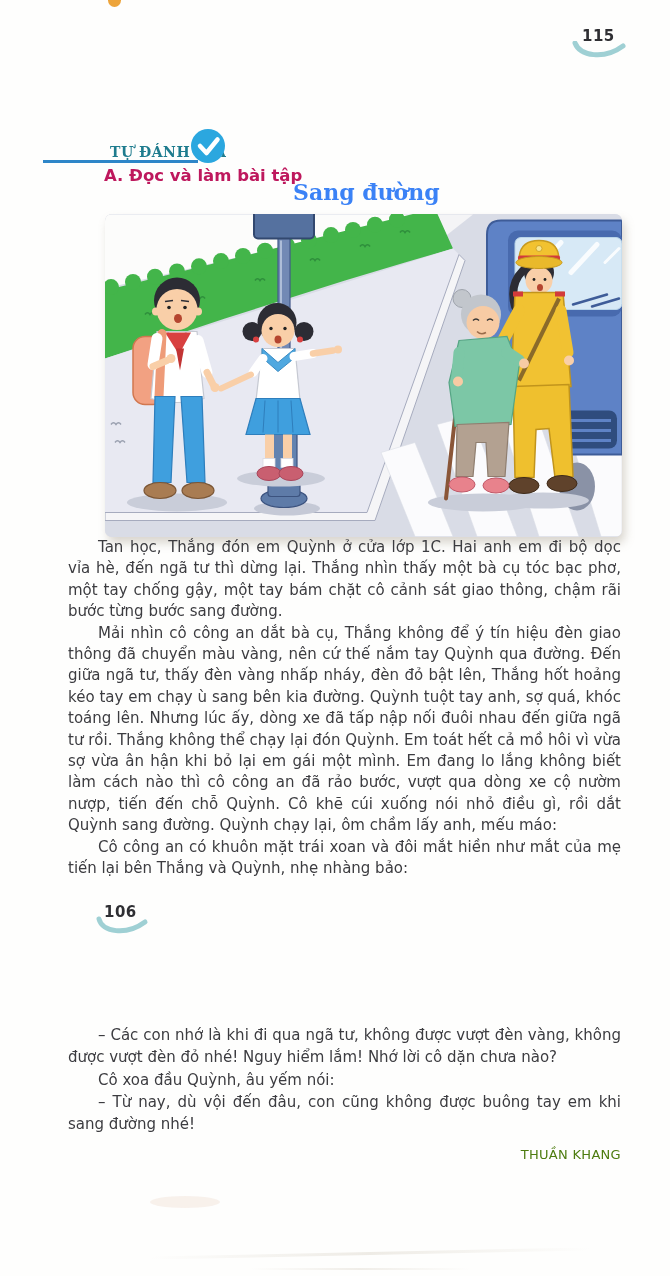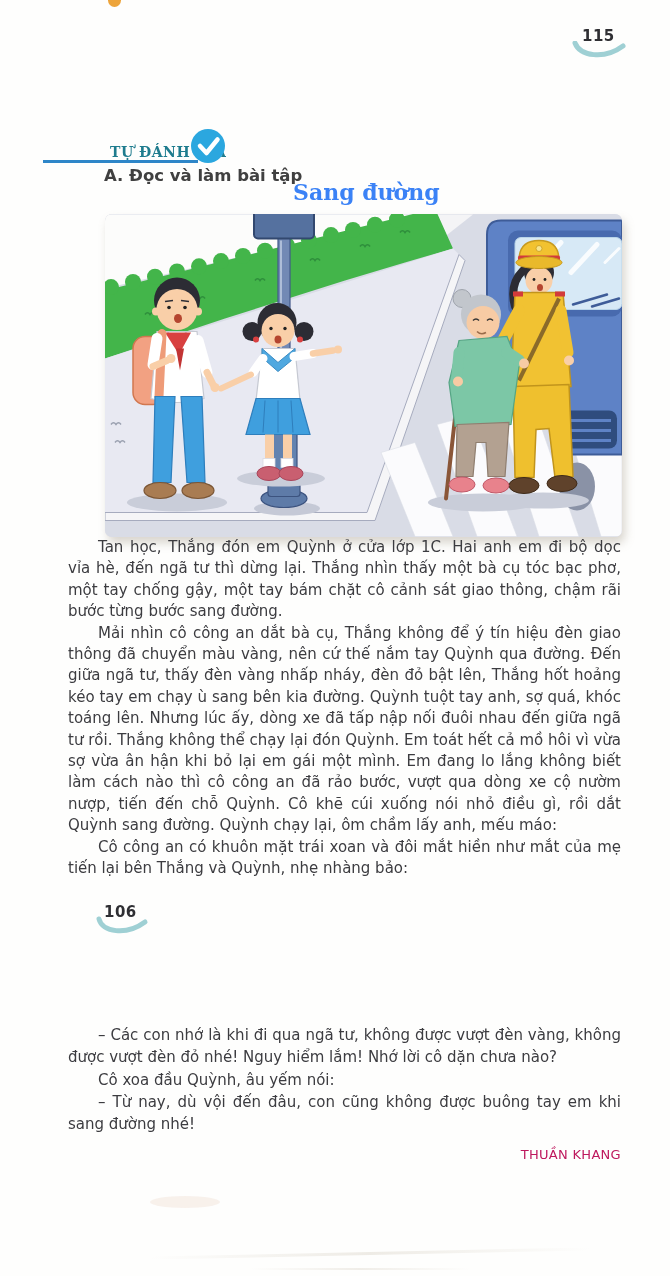--- a/index.html
+++ b/index.html
@@ -15,33 +15,33 @@
   .badge svg{position:absolute;}
   .badge-115{left:582px;top:27px;}
   .badge-115 svg{left:-10px;top:14px;}
   .badge-132{left:104px;top:903px;}
   .badge-132 svg{left:-9px;top:13px;}
 
   
   .rule{position:absolute;left:43px;top:160px;width:155px;height:2.5px;background:#2E86C8;}
   .section-label{position:absolute;left:110px;top:144px;font-family:"DejaVu Serif","Liberation Serif",serif;font-size:14px;font-weight:700;color:#1F7C8E;letter-spacing:0.5px;}
   .check-badge{position:absolute;left:190px;top:128px;width:36px;height:36px;}
-  .subtitle{position:absolute;left:104px;top:166px;font-size:16.5px;font-weight:700;color:#404040;}
+  .subtitle{position:absolute;left:104px;top:166px;font-size:16.5px;font-weight:700;color:#be185d;}
   .title{position:absolute;left:293px;top:179px;margin:0;font-family:"DejaVu Serif","Liberation Serif",serif;font-size:22px;font-weight:600;color:#3b82f6;}
 
   
   .illus{position:absolute;left:105px;top:214px;width:517px;height:323px;border-radius:7px;overflow:hidden;background:#D9DCE6;box-shadow:3px 6px 10px rgba(150,138,120,0.35);}
   .illus svg{display:block;}
 
   
   .story{position:absolute;left:68px;width:553px;font-size:15px;line-height:21.4px;color:#3C3C40;text-align:justify;}
   .story p{margin:0;text-indent:30px;}
   .story-1{top:537px;}
   .story-2{top:1024px;line-height:22.3px;}
-  .author{margin-top:9px;text-align:right;text-indent:0;font-size:13px;letter-spacing:0.3px;color:#be185d;}
+  .author{margin-top:9px;text-align:right;text-indent:0;font-size:13px;letter-spacing:0.3px;color:#4d7c0f;}
 
   
   .crease-a{position:absolute;left:150px;top:1252px;width:440px;height:3px;background:linear-gradient(90deg,transparent,#E7E3DB,transparent);transform:rotate(-1.2deg);opacity:.7;}
   .crease-b{position:absolute;left:250px;top:1268px;width:220px;height:2px;background:linear-gradient(90deg,transparent,#EAE6DF,transparent);opacity:.7;}
   .smudge{position:absolute;left:150px;top:1196px;width:70px;height:12px;background:#F3E6DD;border-radius:50%;opacity:.55;}
 </style>
 </head>
 <body>
 
 <div class="sheet">

